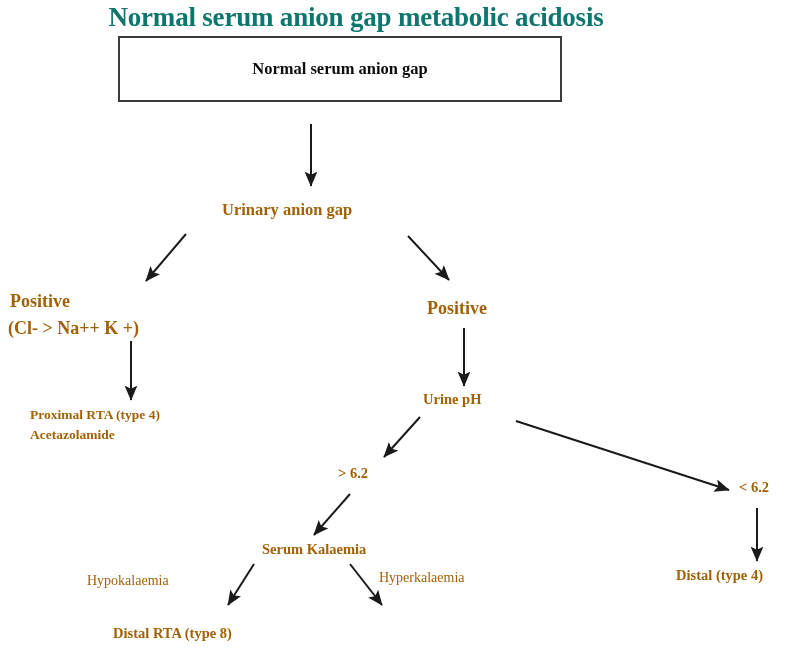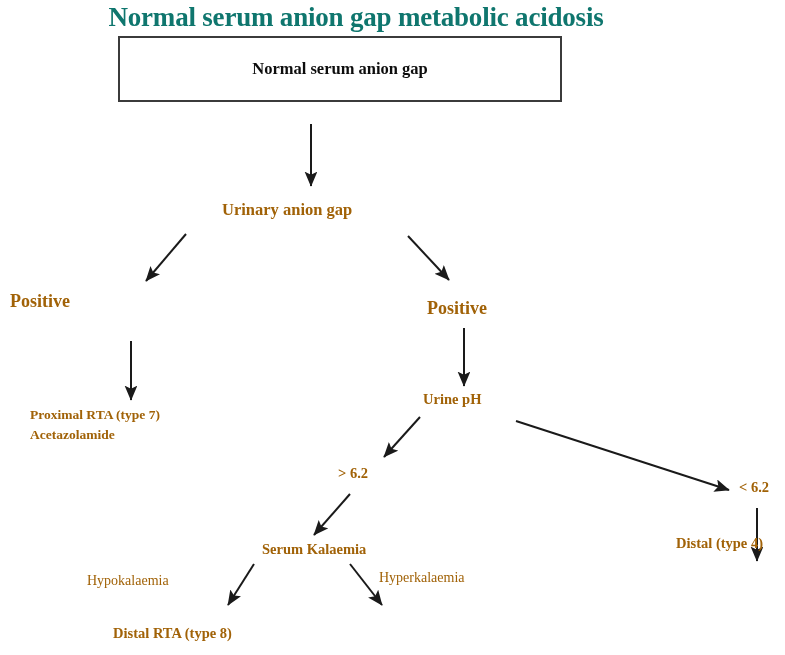--- a/index.html
+++ b/index.html
@@ -114,38 +114,39 @@
   </svg>
 
   <div id="root-box">
     <div class="root-line">Normal serum anion gap</div>
   </div>
 
   <div class="node lbl-main" style="left:222px; top:200px;">Urinary anion gap</div>
 
   <div class="node lbl-strong" style="left:10px; top:291px;">Positive</div>
 
+  <div class="node lbl-strong" style="left:8px; top:318px;">(Cl- &gt; Na++ K +)</div>
 
   <div class="node stack" style="left:30px; top:405px;">
-    <div>Proximal RTA (type 7)</div>
+    <div>Proximal RTA (type 4)</div>
     <div>Acetazolamide</div>
   </div>
 
   <div class="node lbl-strong" style="left:427px; top:298px;">Positive</div>
 
   <div class="node lbl-med" style="left:423px; top:391px;">Urine pH</div>
 
   <div class="node lbl-med" style="left:338px; top:465px;">&gt; 6.2</div>
 
   <div class="node lbl-med" style="left:739px; top:479px;">&lt; 6.2</div>
 
   <div class="node lbl-med" style="left:262px; top:541px;">Serum Kalaemia</div>
 
   <div class="node lbl-plain" style="left:87px; top:573px;">Hypokalaemia</div>
 
   <div class="node lbl-plain" style="left:379px; top:570px;text-align:right;">Hyperkalaemia</div>
 
   <div class="node lbl-med" style="left:113px; top:625px;">Distal RTA (type 8)</div>
 
 
-  <div class="node lbl-med" style="left:676px; top:535px;">Distal (type 4)</div>
+  <div class="node lbl-med" style="left:676px; top:567px;">Distal (type 4)</div>
 
 </div>
 
 </body></html>

